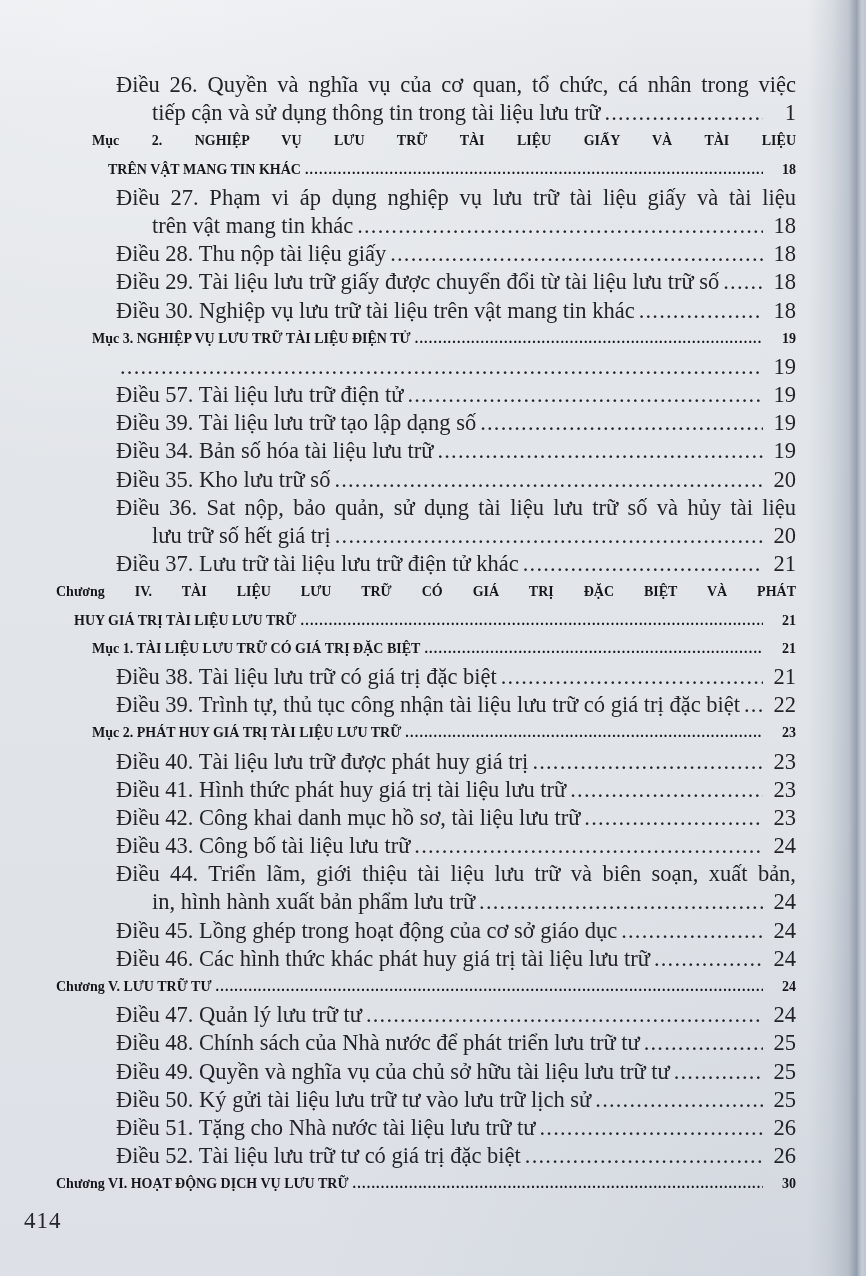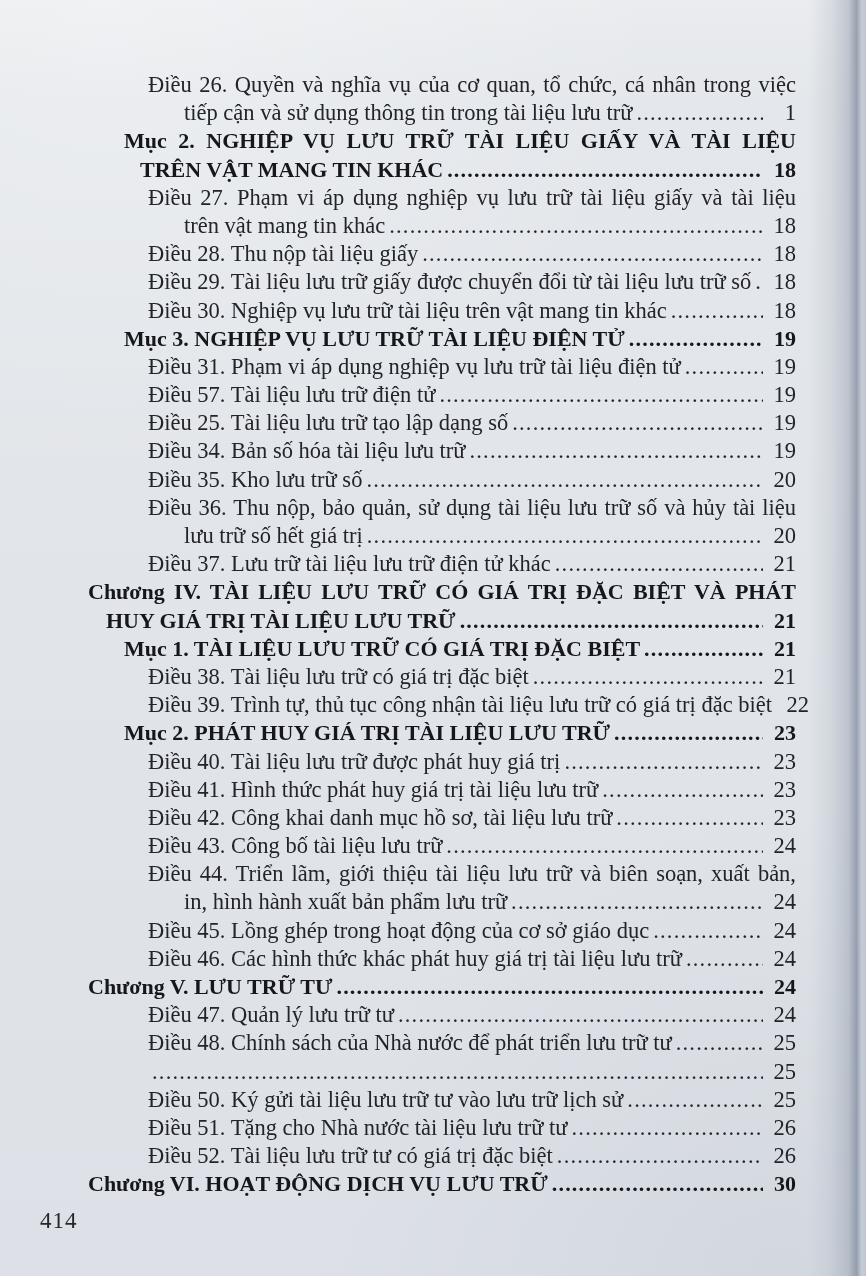--- a/index.html
+++ b/index.html
@@ -21,43 +21,43 @@
       rgba(168,177,191,0) 0%,
       rgba(168,177,191,0.25) 38%,
       rgba(148,158,174,0.48) 70%,
       rgba(122,133,151,0.72) 84%,
       #a9b2bf 87%,
       #c7cdd7 93%,
       #bec5d0 100%);
   }
   .toc{
     position:absolute;left:0;top:71px;width:860px;
-    padding:0 64px 0 84px;box-sizing:border-box;
+    padding:0 64px 0 52px;box-sizing:border-box;
   }
   .row{
     display:flex;align-items:baseline;
     height:28.2px;line-height:28.2px;
     font-size:22.5px;white-space:nowrap;
   }
   .row.just{display:block;text-align:justify;text-align-last:justify;white-space:normal;}
-  .row.b{font-weight:700;font-size:22px;color:#16171c;}
+  .row.b{font-weight:700;font-size:14px;color:#16171c;}
   .lvl-chuong      {margin-left:4px;}
   .lvl-chuong-cont {margin-left:22px;}
   .lvl-muc         {margin-left:40px;}
   .lvl-muc-cont    {margin-left:56px;}
   .lvl-dieu        {margin-left:64px;}
   .lvl-dieu-cont   {margin-left:100px;}
   .t{flex:0 0 auto;}
   .dots{
     flex:1 1 0;min-width:0;overflow:hidden;
     letter-spacing:1.2px;padding-left:4px;
   }
   .pg{flex:0 0 auto;min-width:30px;text-align:right;padding-left:3px;}
   .pageno{
-    position:absolute;left:40px;top:1208px;
+    position:absolute;left:24px;top:1208px;
     font-size:23px;letter-spacing:1px;color:#26272c;
   }
 </style>
 </head>
 <body>
 
 <div class="sheet">
   <div class="toc" id="toc">
       <div class="row lvl-dieu just"><span class="t">Điều 26. Quyền và nghĩa vụ của cơ quan, tổ chức, cá nhân trong việc</span></div>
       <div class="row lvl-dieu-cont">
@@ -91,45 +91,44 @@
         <span class="t">Điều 30. Nghiệp vụ lưu trữ tài liệu trên vật mang tin khác</span>
         <span class="dots">............................................................................................................................................................................................................................</span>
         <span class="pg">18</span>
       </div>
       <div class="row lvl-muc b">
         <span class="t">Mục 3. NGHIỆP VỤ LƯU TRỮ TÀI LIỆU ĐIỆN TỬ</span>
         <span class="dots">............................................................................................................................................................................................................................</span>
         <span class="pg">19</span>
       </div>
       <div class="row lvl-dieu">
-        <span class="t">Điều 31. Phạm vi áp dụng nghiệp vụ lưu trữ tài liệu điện tử</span>
         <span class="dots">............................................................................................................................................................................................................................</span>
         <span class="pg">19</span>
       </div>
       <div class="row lvl-dieu">
         <span class="t">Điều 57. Tài liệu lưu trữ điện tử</span>
         <span class="dots">............................................................................................................................................................................................................................</span>
         <span class="pg">19</span>
       </div>
       <div class="row lvl-dieu">
-        <span class="t">Điều 25. Tài liệu lưu trữ tạo lập dạng số</span>
+        <span class="t">Điều 39. Tài liệu lưu trữ tạo lập dạng số</span>
         <span class="dots">............................................................................................................................................................................................................................</span>
         <span class="pg">19</span>
       </div>
       <div class="row lvl-dieu">
         <span class="t">Điều 34. Bản số hóa tài liệu lưu trữ</span>
         <span class="dots">............................................................................................................................................................................................................................</span>
         <span class="pg">19</span>
       </div>
       <div class="row lvl-dieu">
         <span class="t">Điều 35. Kho lưu trữ số</span>
         <span class="dots">............................................................................................................................................................................................................................</span>
         <span class="pg">20</span>
       </div>
-      <div class="row lvl-dieu just"><span class="t">Điều 36. Thu nộp, bảo quản, sử dụng tài liệu lưu trữ số và hủy tài liệu</span></div>
+      <div class="row lvl-dieu just"><span class="t">Điều 36. Sat nộp, bảo quản, sử dụng tài liệu lưu trữ số và hủy tài liệu</span></div>
       <div class="row lvl-dieu-cont">
         <span class="t">lưu trữ số hết giá trị</span>
         <span class="dots">............................................................................................................................................................................................................................</span>
         <span class="pg">20</span>
       </div>
       <div class="row lvl-dieu">
         <span class="t">Điều 37. Lưu trữ tài liệu lưu trữ điện tử khác</span>
         <span class="dots">............................................................................................................................................................................................................................</span>
         <span class="pg">21</span>
       </div>
@@ -204,20 +203,21 @@
         <span class="t">Điều 47. Quản lý lưu trữ tư</span>
         <span class="dots">............................................................................................................................................................................................................................</span>
         <span class="pg">24</span>
       </div>
       <div class="row lvl-dieu">
         <span class="t">Điều 48. Chính sách của Nhà nước để phát triển lưu trữ tư</span>
         <span class="dots">............................................................................................................................................................................................................................</span>
         <span class="pg">25</span>
       </div>
       <div class="row lvl-dieu">
+        <span class="t">Điều 49. Quyền và nghĩa vụ của chủ sở hữu tài liệu lưu trữ tư</span>
         <span class="dots">............................................................................................................................................................................................................................</span>
         <span class="pg">25</span>
       </div>
       <div class="row lvl-dieu">
         <span class="t">Điều 50. Ký gửi tài liệu lưu trữ tư vào lưu trữ lịch sử</span>
         <span class="dots">............................................................................................................................................................................................................................</span>
         <span class="pg">25</span>
       </div>
       <div class="row lvl-dieu">
         <span class="t">Điều 51. Tặng cho Nhà nước tài liệu lưu trữ tư</span>

